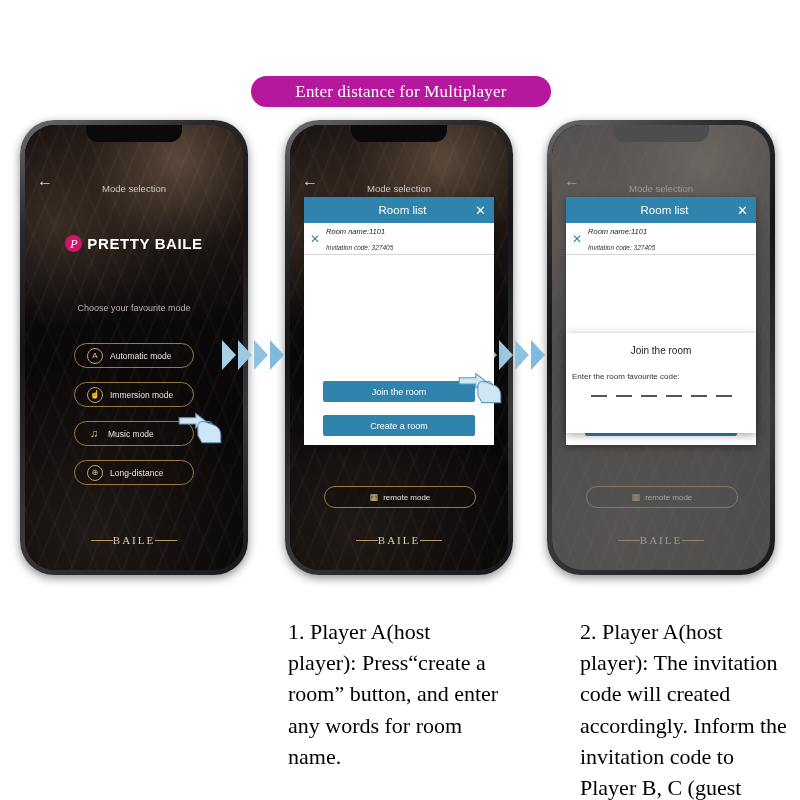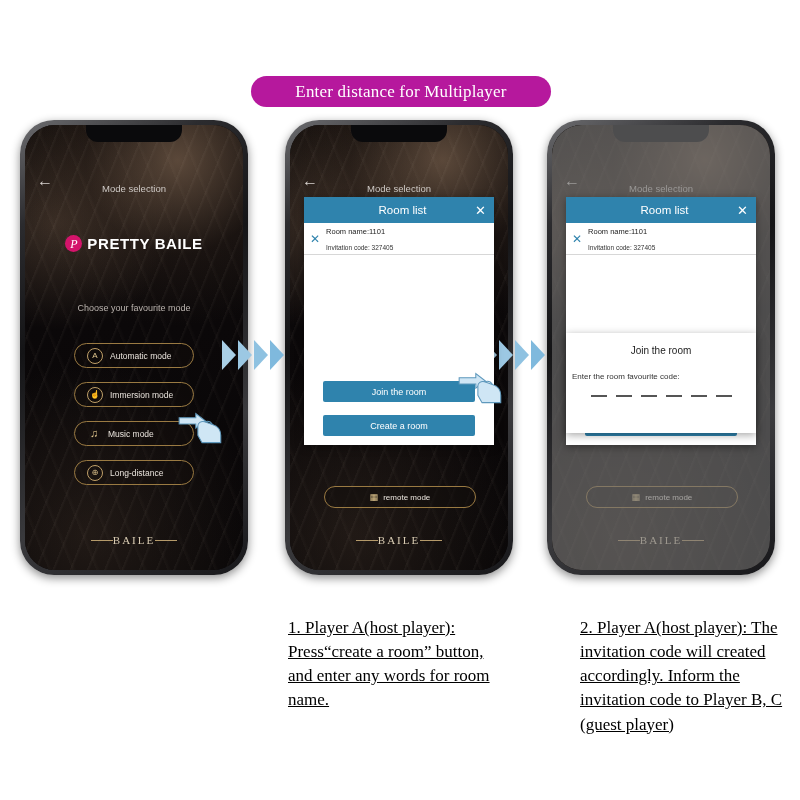--- a/index.html
+++ b/index.html
@@ -271,21 +271,21 @@
     align-items: center;
     padding: 0 6px;
     box-sizing: border-box;
     gap: 6px;
   }
   .room-row .x {
     color: #2f83ad;
     font-size: 12px;
     line-height: 1;
   }
-  .room-row .rtexts { display: flex; flex-direction: column; gap: 8px; }
+  .room-row .rtexts { display: flex; flex-direction: column; gap: 8px; font-style: italic; }
   .room-row .r1 { font-size: 7.5px; color: #222; }
   .room-row .r2 { font-size: 6.5px; color: #333; }
 
   .dlg-body {
     height: 190px;
     position: relative;
     background: #ffffff;
   }
   .dlg-btn {
     position: absolute;
@@ -371,25 +371,24 @@
   }
   .chev.c2 { border-left-color: #9cc8e3; }
   .chev.c3 { border-left-color: #8fc2e1; }
   .chev.c4 { border-left-color: #7fb9dd; }
 
   
   .caption {
     position: absolute;
     top: 616px;
     font-family: "Liberation Serif", serif;
-    font-size: 17px;
+    font-size: 22px;
     color: #000000;
     line-height: 1.42;
     width: 215px;
-    text-decoration: underline;
   }
   .caption.c1 { left: 288px; }
   .caption.c2 { left: 580px; }
 </style>
 </head>
 <body>
 
 <div class="banner">
   <span>Enter distance for Multiplayer</span>
 </div>

